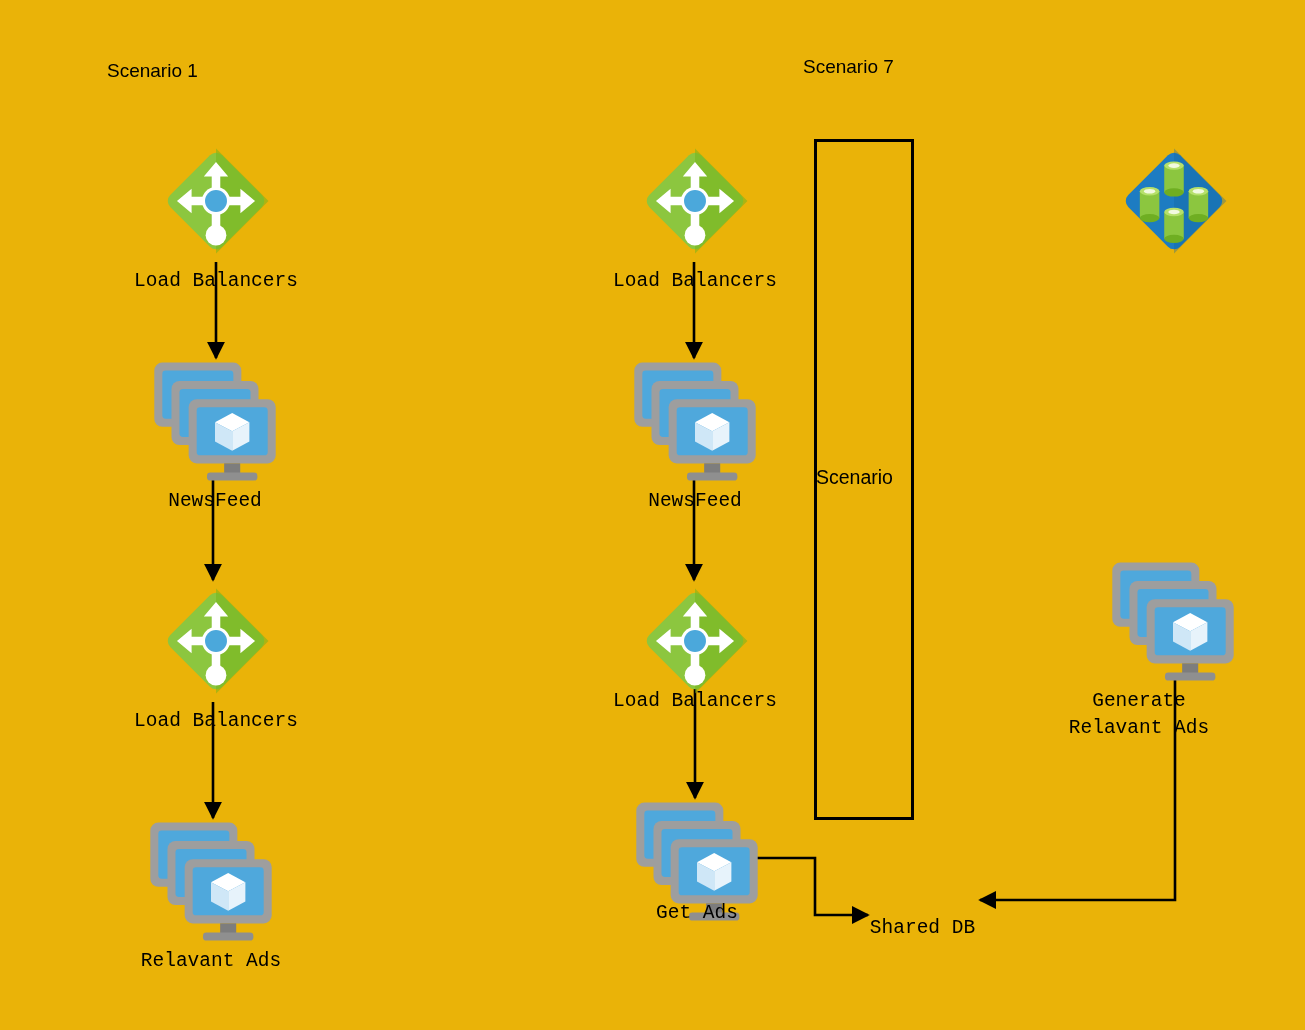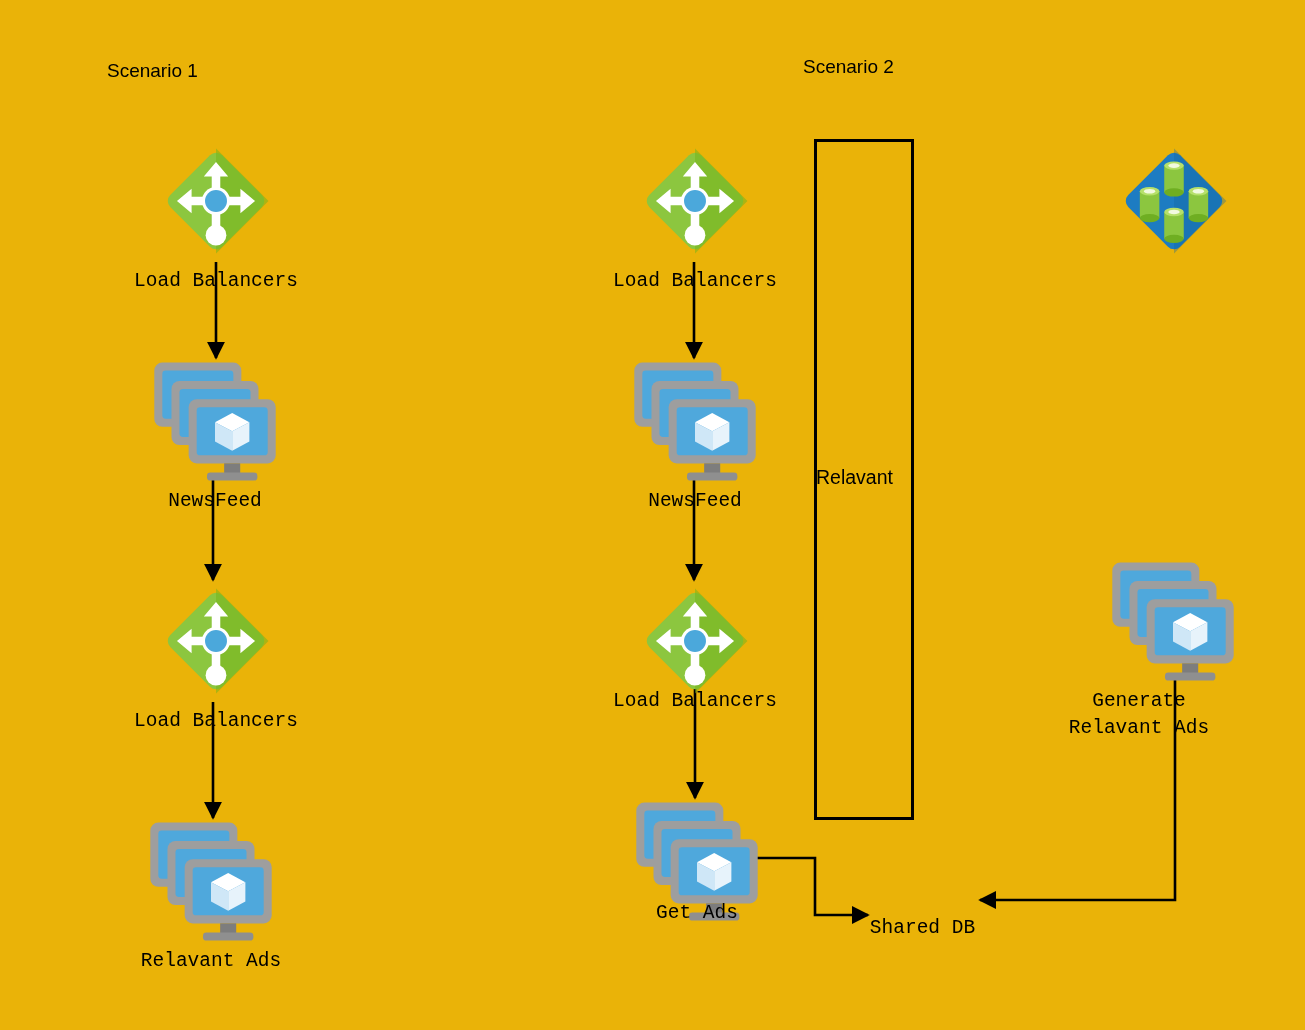--- a/index.html
+++ b/index.html
@@ -62,24 +62,24 @@
     z-index: 4;
     pointer-events: none;
   }
 </style>
 </head>
 <body>
 
 <div id="canvas">
 
   <div class="title" style="left:107px;top:60px;">Scenario 1</div>
-  <div class="title" style="left:803px;top:56px;">Scenario 2</div>
+  <div class="title" style="left:803px;top:56px;">Scenario 7</div>
 
   <div class="swimlane-box" style="left:814px;top:139px;width:100px;height:681px;"></div>
-  <div class="swimlane-label" style="left:816px;top:466px;">Relavant</div>
+  <div class="swimlane-label" style="left:816px;top:466px;">Scenario</div>
 
   <svg class="edges" viewBox="0 0 1305 1030">
     <defs>
       <marker id="arrow" viewBox="0 0 10 10" refX="9" refY="5" markerWidth="7" markerHeight="7" orient="auto-start-reverse">
         <path d="M 0 0 L 10 5 L 0 10 z" fill="#000000"></path>
       </marker>
     </defs>
     <polyline points="216,262 216,358" fill="none" stroke="#000000" stroke-width="2.6" marker-end="url(#arrow)"></polyline>
     <polyline points="213,480 213,580" fill="none" stroke="#000000" stroke-width="2.6" marker-end="url(#arrow)"></polyline>
     <polyline points="213,702 213,818" fill="none" stroke="#000000" stroke-width="2.6" marker-end="url(#arrow)"></polyline>

